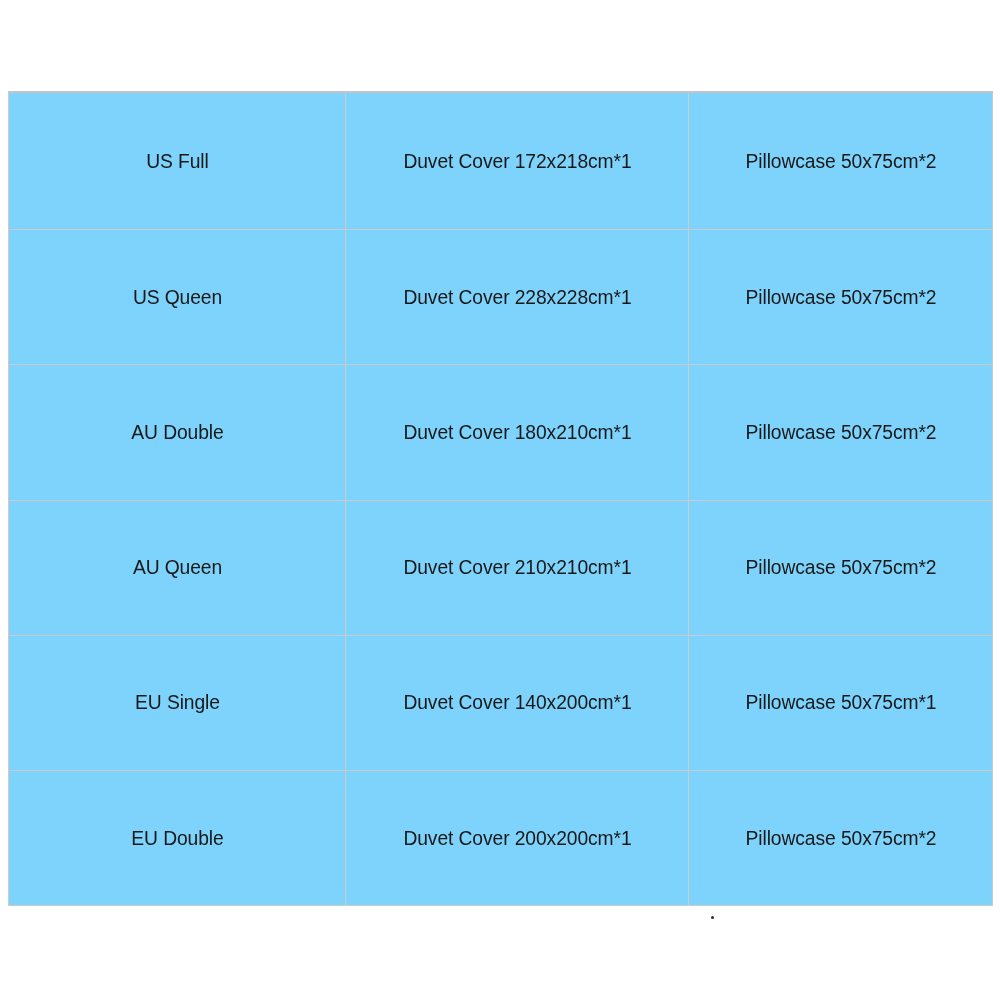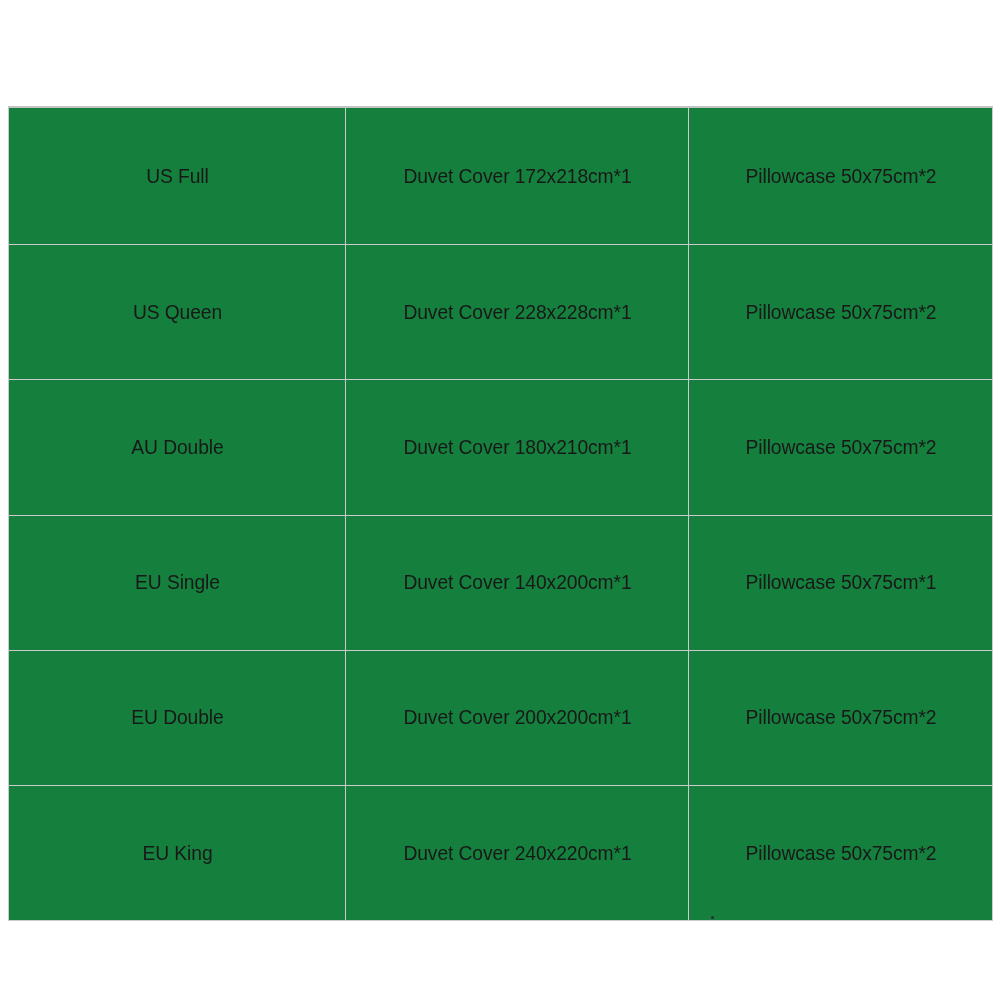--- a/index.html
+++ b/index.html
@@ -22,22 +22,21 @@
     top: 91px;
     width: 984px;
     height: 815px;
   }
 
   table.size-table {
     width: 984px;
     height: 815px;
     border-collapse: collapse;
     table-layout: fixed;
-    background: #15803d;
-    margin-top: 15px;
+    background: #7dd3fc;
   }
 
   table.size-table col.col-size   { width: 337px; }
   table.size-table col.col-duvet  { width: 343px; }
   table.size-table col.col-pillow { width: 304px; }
 
   table.size-table td {
     border: 1px solid #cbcbcb;
     text-align: center;
     vertical-align: middle;
@@ -90,31 +89,31 @@
           <td class="cell-size">US Queen</td>
           <td class="cell-duvet">Duvet Cover 228x228cm*1</td>
           <td class="cell-pillow">Pillowcase 50x75cm*2</td>
         </tr>
         <tr>
           <td class="cell-size">AU Double</td>
           <td class="cell-duvet">Duvet Cover 180x210cm*1</td>
           <td class="cell-pillow">Pillowcase 50x75cm*2</td>
         </tr>
         <tr>
+          <td class="cell-size">AU Queen</td>
+          <td class="cell-duvet">Duvet Cover 210x210cm*1</td>
+          <td class="cell-pillow">Pillowcase 50x75cm*2</td>
+        </tr>
+        <tr>
           <td class="cell-size">EU Single</td>
           <td class="cell-duvet">Duvet Cover 140x200cm*1</td>
           <td class="cell-pillow">Pillowcase 50x75cm*1</td>
         </tr>
         <tr>
           <td class="cell-size">EU Double</td>
           <td class="cell-duvet">Duvet Cover 200x200cm*1</td>
           <td class="cell-pillow">Pillowcase 50x75cm*2</td>
         </tr>
-        <tr>
-          <td class="cell-size">EU King</td>
-          <td class="cell-duvet">Duvet Cover 240x220cm*1</td>
-          <td class="cell-pillow">Pillowcase 50x75cm*2</td>
-        </tr>
       </tbody>
   </table>
 </div>
 
 <div class="speck"></div>
 
 </body></html>

